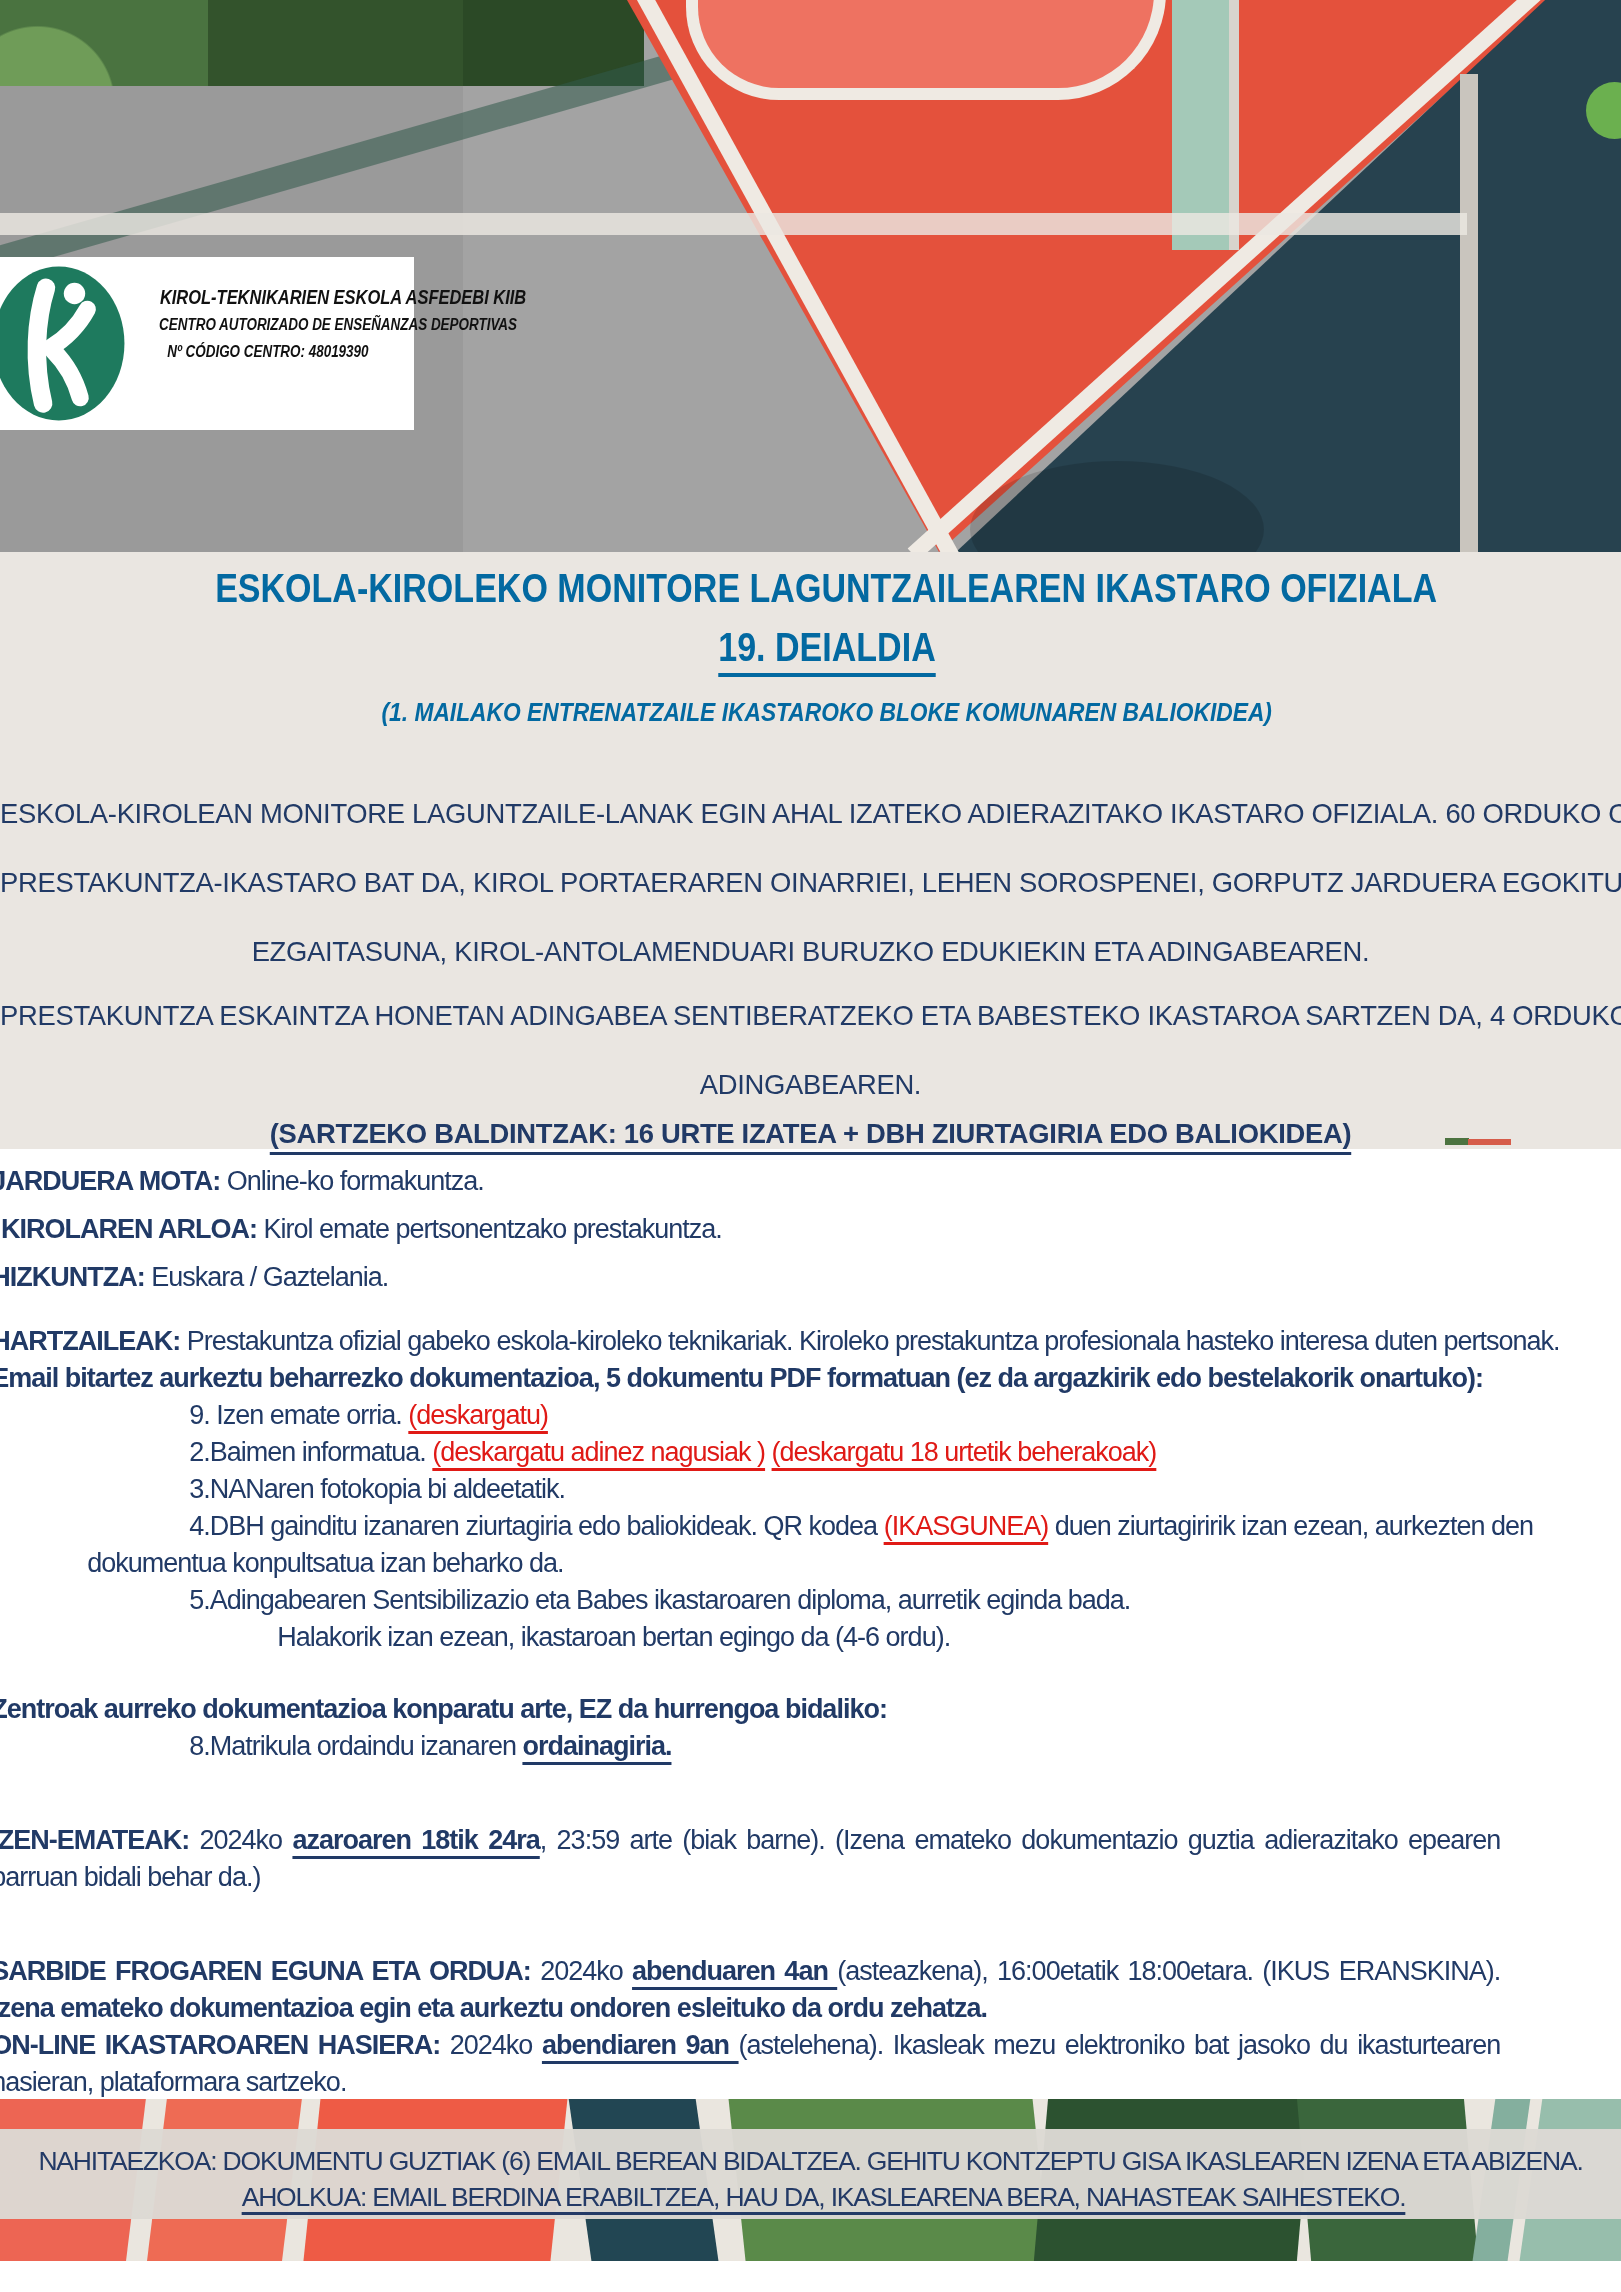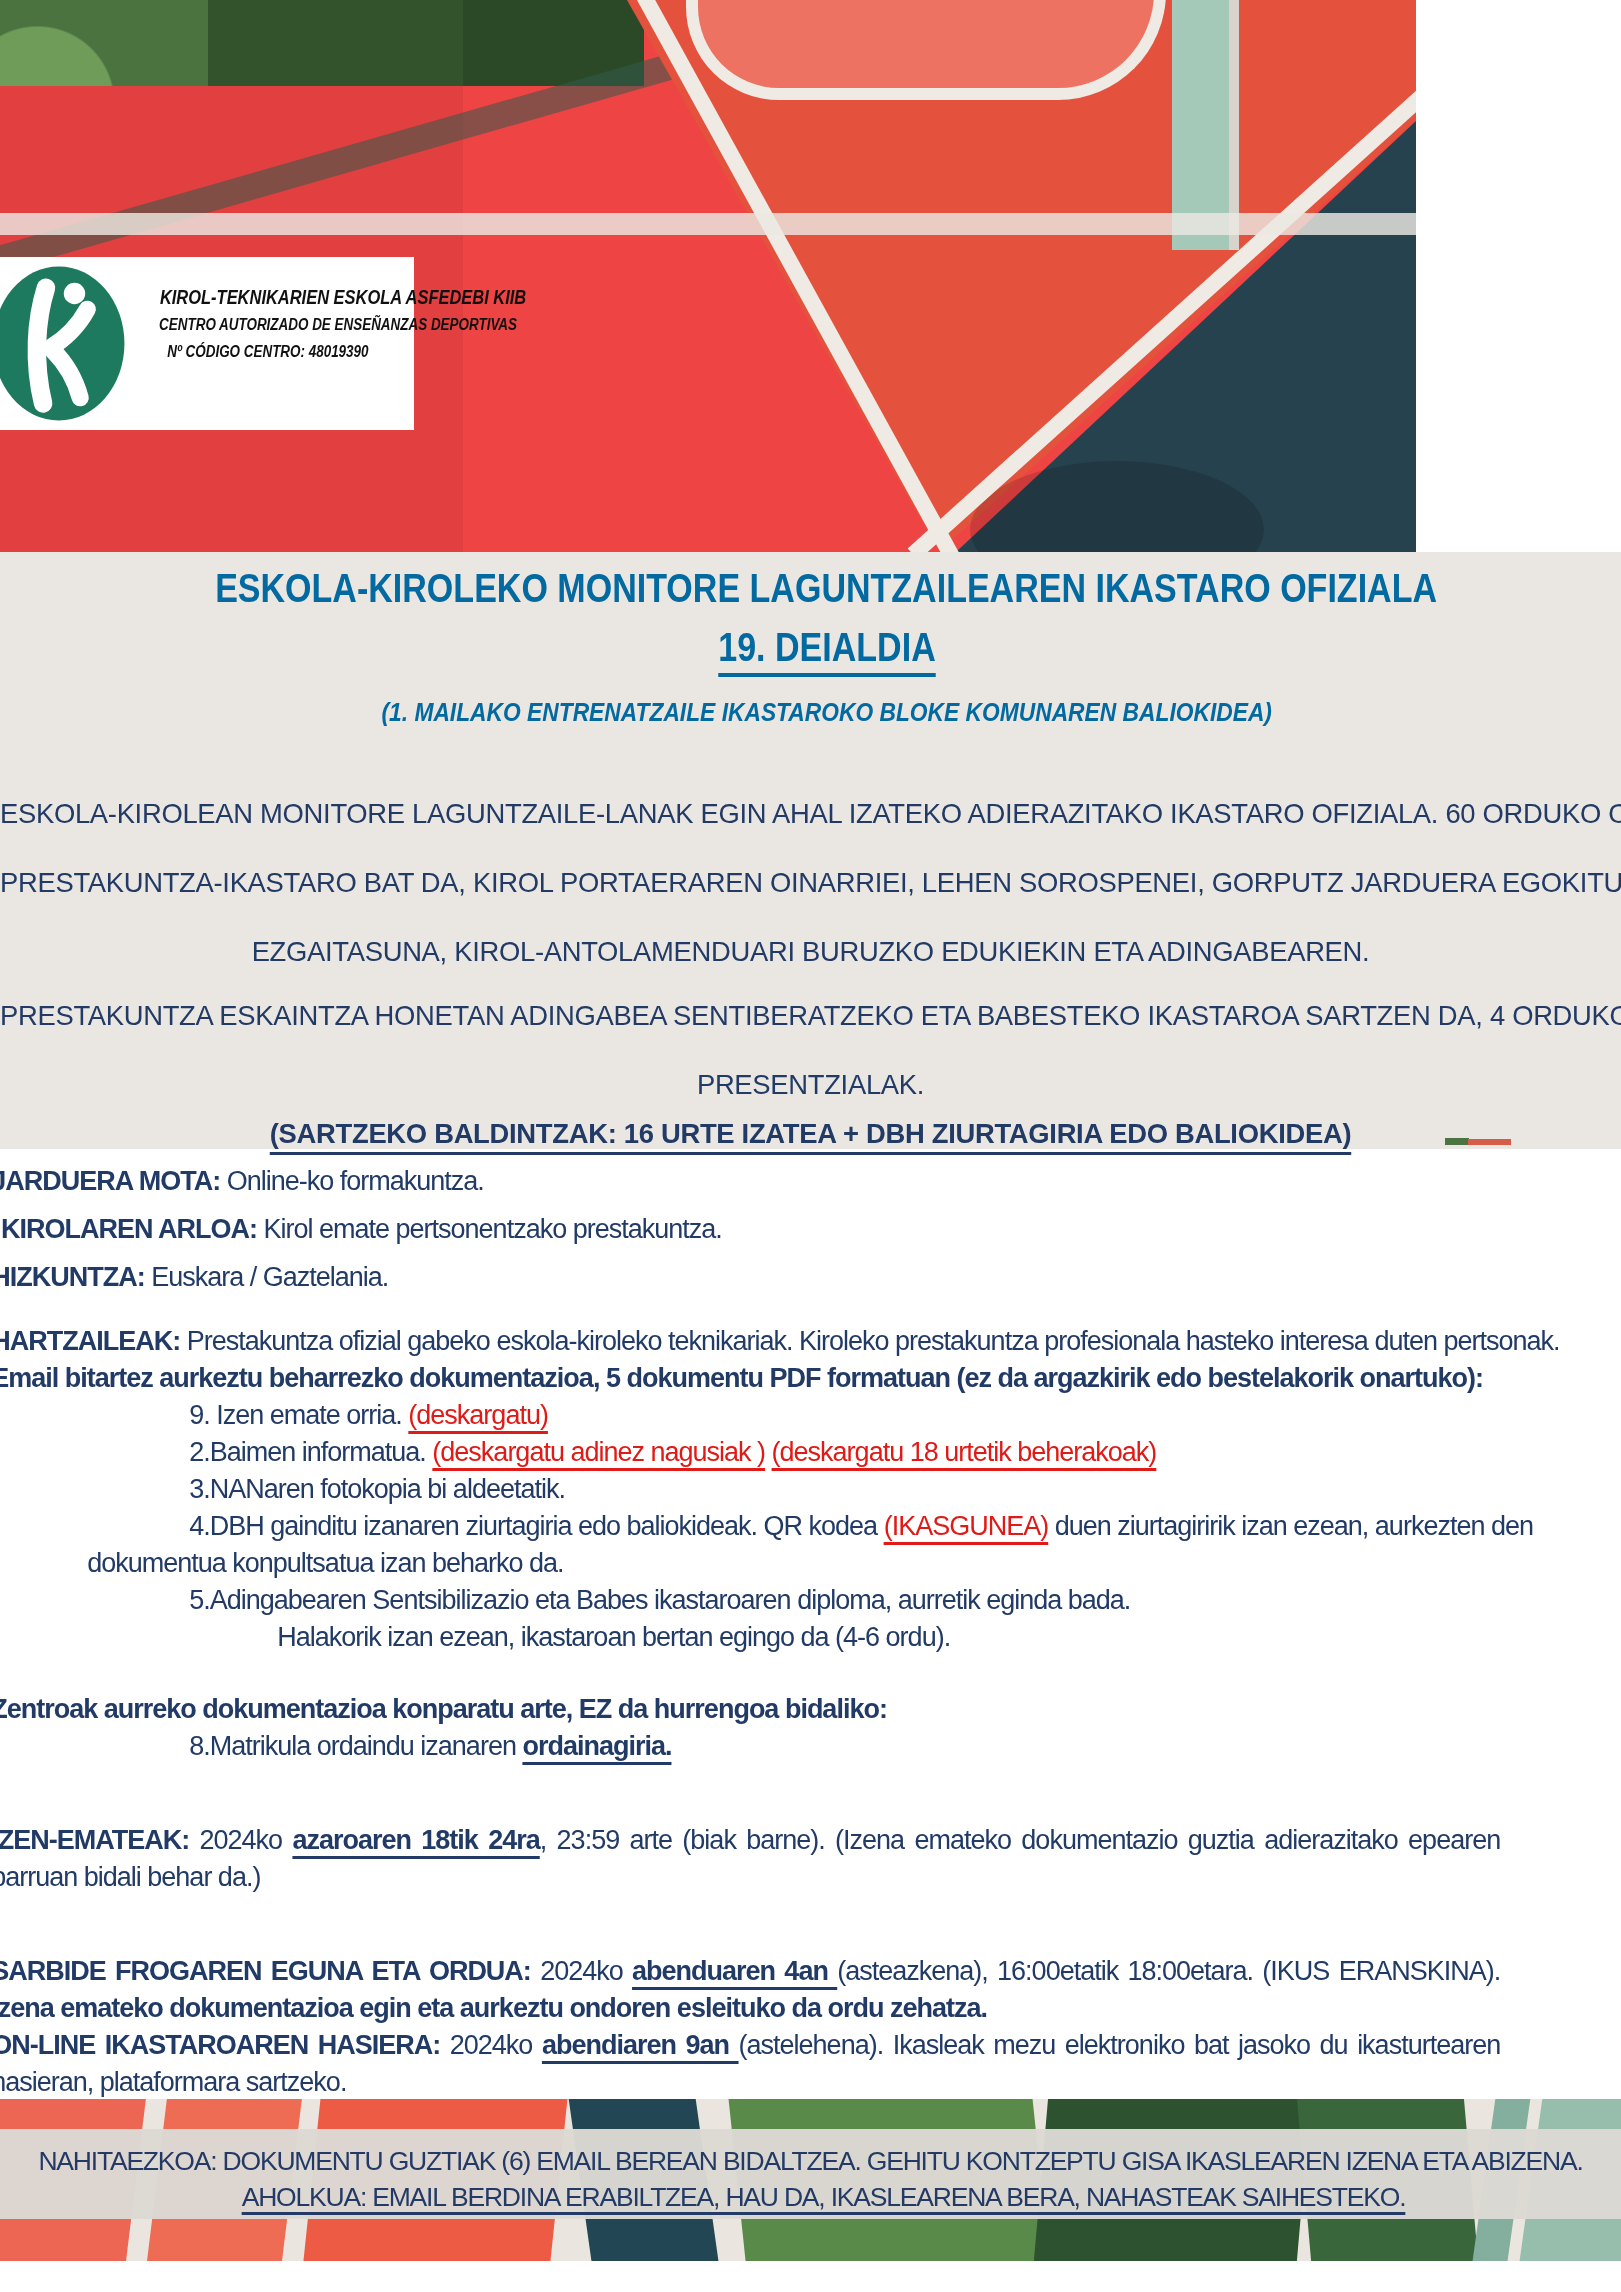--- a/index.html
+++ b/index.html
@@ -1,20 +1,20 @@
 <!DOCTYPE html>
 <html><head>
 <meta charset="utf-8">
 <style>
   html,body{margin:0;padding:0;background:#ffffff;}
   .page{position:relative;width:1621px;height:2293px;background:#ffffff;overflow:hidden;
         font-family:"Liberation Sans",sans-serif;color:#213a66;}
 
   
-  .hero{position:absolute;left:0;top:0;width:1416px;height:552px;background:#ef4444;overflow:hidden;}
+  .hero{position:absolute;left:0;top:0;width:1621px;height:552px;background:#a3a3a3;overflow:hidden;}
   .hero .band-a{position:absolute;left:0;top:0;width:208px;height:86px;
         background:radial-gradient(circle at 18% 120%, #6f9c58 0 38%, #4a7340 39%);}
   .hero .band-b{position:absolute;left:208px;top:0;width:255px;height:86px;background:#33532c;}
   .hero .band-c{position:absolute;left:463px;top:0;width:181px;height:86px;background:#2b4926;}
   .hero .sage-tint{position:absolute;left:0;top:86px;width:463px;height:466px;background:rgba(0,0,0,0.05);}
   .hero .diag-dark{position:absolute;left:-39px;top:257px;width:784px;height:25.5px;
         background:rgba(50,90,74,0.55);transform:rotate(-16deg);transform-origin:left center;}
   .hero .teal-col{position:absolute;left:1172px;top:0;width:57px;height:250px;background:#a4c9b8;z-index:3;}
   .hero .silver-col{position:absolute;left:1229px;top:0;width:9.8px;height:250px;background:#d8d4cd;z-index:3;}
   .hero .red-diamond{position:absolute;left:0;top:0;width:1621px;height:552px;background:#e4513c;
@@ -149,21 +149,21 @@
     </div>
 
     <div class="intro p1">
       <div>ESKOLA-KIROLEAN MONITORE LAGUNTZAILE-LANAK EGIN AHAL IZATEKO ADIERAZITAKO IKASTARO OFIZIALA. 60 ORDUKO ONLINE</div>
       <div>PRESTAKUNTZA-IKASTARO BAT DA, KIROL PORTAERAREN OINARRIEI, LEHEN SOROSPENEI, GORPUTZ JARDUERA EGOKITUA ETA</div>
       <div>EZGAITASUNA, KIROL-ANTOLAMENDUARI BURUZKO EDUKIEKIN ETA ADINGABEAREN.</div>
     </div>
 
     <div class="intro p2">
       <div><span>PRESTAKUNTZA ESKAINTZA HONETAN </span><span class="ul">ADINGABEA SENTIBERATZEKO ETA BABESTEKO IKASTAROA </span><span>SARTZEN DA, 4 ORDUKO</span></div>
-      <div>PRESENTZIALAK.</div>
+      <div>ADINGABEAREN.</div>
     </div>
 
     <div class="intro p3">
       <div><span class="ul2">(SARTZEKO BALDINTZAK: 16 URTE IZATEA + DBH ZIURTAGIRIA EDO BALIOKIDEA)</span></div>
     </div>
 
     <div class="sliver-g"></div>
     <div class="sliver-r"></div>
   </div>
 

